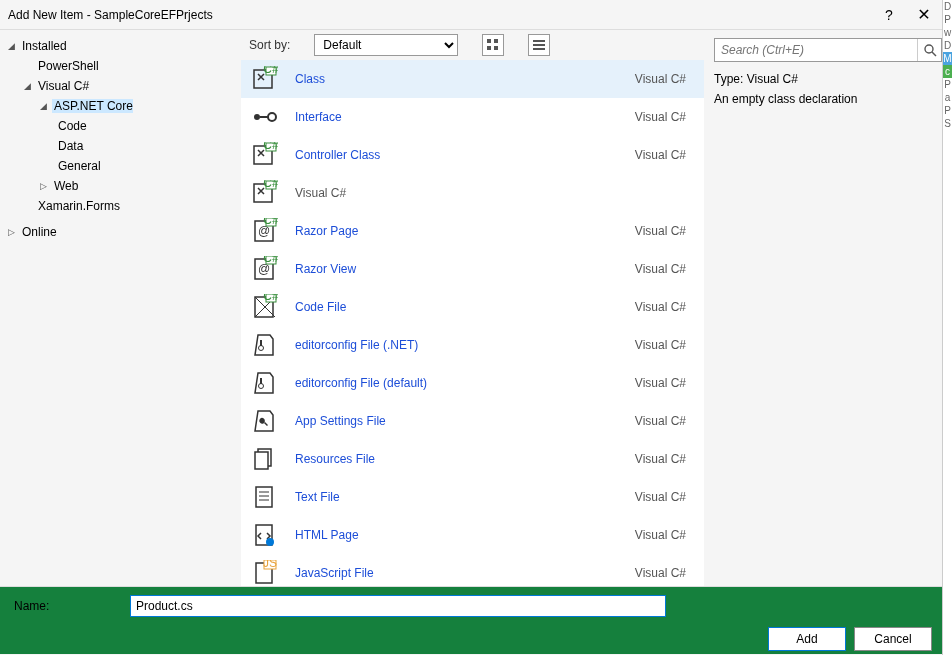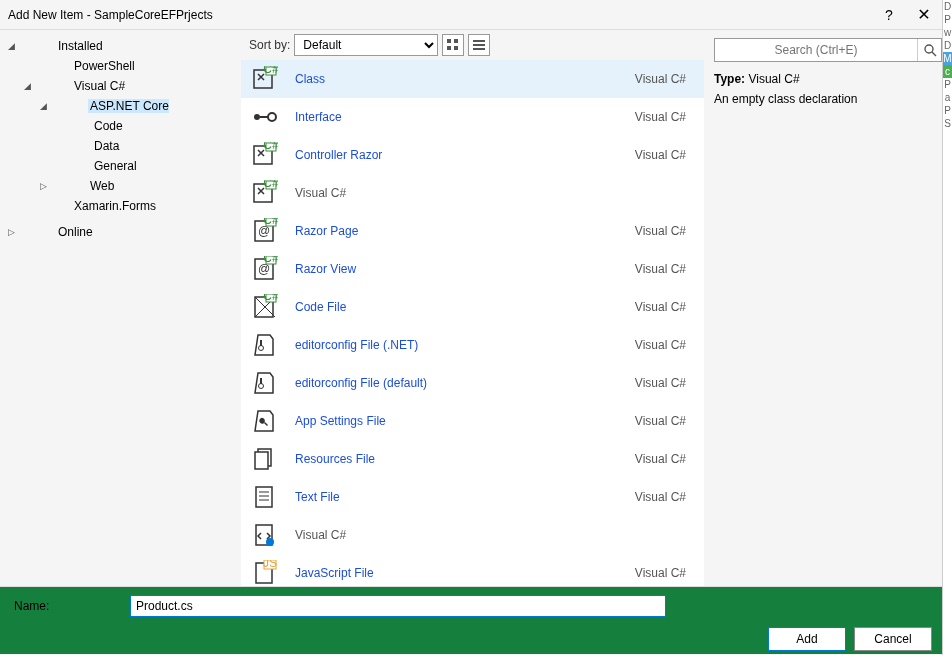--- a/index.html
+++ b/index.html
@@ -8,52 +8,52 @@
     .titlebar { height: 30px; display: flex; align-items: center; padding: 0 8px; background: #f5f5f5; color: #000; border-bottom: 1px solid #ddd; }
     .titlebar .title { flex: 1; font-size: 12px; }
     .titlebar .help { width: 30px; text-align: center; font-size: 14px; cursor: pointer; }
     .titlebar .close { width: 40px; text-align: center; font-size: 16px; cursor: pointer; }
     
     .main { display: flex; height: 556px; }
     
     .sidebar { width: 240px; padding: 6px 0; background: #f5f5f5; }
     .tree-item { padding: 3px 4px 3px 8px; cursor: pointer; display: flex; align-items: center; }
     .tree-arrow { width: 12px; font-size: 9px; color: #555; display: inline-block; }
-    .tree-label { padding-left: 2px; margin-left: 36px; }
+    .tree-label { padding-left: 2px; }
     .tree-item.selected .tree-label { background: #cce8ff; }
     .indent-1 { padding-left: 24px; }
     .indent-2 { padding-left: 40px; }
     .indent-3 { padding-left: 56px; }
     
     .center { flex: 1; display: flex; flex-direction: column; background: #f5f5f5; border-left: 1px solid transparent; }
-    .toolbar { height: 30px; display: flex; align-items: center; padding: 4px 8px; gap: 4px; }
+    .toolbar { height: 30px; display: flex; align-items: center; padding: 4px 8px; gap: 24px; }
     .toolbar .sortlabel { color: #333; }
     .toolbar select { height: 22px; width: 144px; border: 1px solid #999; background: #fff; padding: 0 4px; }
     .view-btn { width: 22px; height: 22px; border: 1px solid #999; background: #fff; display: flex; align-items: center; justify-content: center; cursor: pointer; }
     .view-btn svg { width: 14px; height: 14px; }
     
     .template-scroll { flex: 1; overflow-y: auto; position: relative; }
     .template-list { background: #fff; }
     .template-row { display: flex; align-items: center; height: 38px; padding: 0 10px; cursor: pointer; border-bottom: 0; }
     .template-row.selected { background: #e5f1fb; }
     .template-icon { width: 28px; height: 28px; margin-right: 16px; display: flex; align-items: center; justify-content: center; }
     .template-name { flex: 1; color: #1d4ed8; }
     .template-lang { color: #555; margin-right: 8px; }
     
     
     .template-scroll::-webkit-scrollbar { width: 16px; }
     .template-scroll::-webkit-scrollbar-track { background: #f0f0f0; }
     .template-scroll::-webkit-scrollbar-thumb { background: #c2c3c9; }
     
     .details { width: 248px; padding: 8px 10px; background: #f5f5f5; }
     .search-wrap { display: flex; align-items: center; border: 1px solid #999; background: #fff; height: 24px; margin-bottom: 10px; }
-    .search-wrap input { border: none; outline: none; flex: 1; padding: 0 6px; color: #c2410c; background: transparent; text-align: center; }
+    .search-wrap input { border: none; outline: none; flex: 1; padding: 0 6px; font-style: italic; color: #c2410c; background: transparent; }
     .search-wrap .search-icon-box { width: 24px; height: 22px; display: flex; align-items: center; justify-content: center; border-left: 1px solid #ccc; }
     .desc-type { margin-bottom: 6px; }
-    .desc-type b { font-weight: 700; }
+    .desc-type b { font-weight: 400; }
     .desc-text { color: #000; }
     
     .bottom { height: 68px; padding: 8px 14px; background: #15803d; border-top: 1px solid #ddd; }
     .name-row { display: flex; align-items: center; margin-bottom: 10px; }
     .name-row label { width: 116px; }
     .name-row input { width: 536px; height: 22px; border: 1px solid #0078d7; padding: 0 5px; outline: none; }
     .button-row { display: flex; justify-content: flex-end; gap: 8px; margin-right: 6px; }
     .button-row button { width: 78px; height: 24px; border: 1px solid #888; background: #fff; cursor: pointer; }
     .button-row button.primary { border: 1px solid #0078d7; }
     
@@ -161,21 +161,21 @@
           </div>
           <div class="template-row">
             <div class="template-icon">
               <svg width="26" height="26" viewBox="0 0 26 26">
                 <rect x="2" y="4" width="18" height="18" fill="none" stroke="#333" stroke-width="1.5"></rect>
                 <path d="M6 8 L12 14 M12 8 L6 14" stroke="#333" stroke-width="1.5"></path>
                 <rect x="14" y="1" width="10" height="8" fill="#fff" stroke="#388e3c"></rect>
                 <text x="19" y="7" font-size="6" text-anchor="middle" fill="#388e3c">C#</text>
               </svg>
             </div>
-            <div class="template-name">Controller Razor</div>
+            <div class="template-name">Controller Class</div>
             <div class="template-lang">Visual C#</div>
           </div>
           <div class="template-row">
             <div class="template-icon">
               <svg width="26" height="26" viewBox="0 0 26 26">
                 <rect x="2" y="4" width="18" height="18" fill="none" stroke="#333" stroke-width="1.5"></rect>
                 <path d="M6 8 L12 14 M12 8 L6 14" stroke="#333" stroke-width="1.5"></path>
                 <rect x="14" y="1" width="10" height="8" fill="#fff" stroke="#388e3c"></rect>
                 <text x="19" y="7" font-size="6" text-anchor="middle" fill="#388e3c">C#</text>
               </svg>
@@ -273,20 +273,21 @@
             <div class="template-lang">Visual C#</div>
           </div>
           <div class="template-row">
             <div class="template-icon">
               <svg width="26" height="26" viewBox="0 0 26 26">
                 <rect x="4" y="3" width="16" height="20" fill="none" stroke="#333" stroke-width="1.5"></rect>
                 <path d="M9 11 l-3 3 l3 3 M15 11 l3 3 l-3 3" fill="none" stroke="#333" stroke-width="1.5"></path>
                 <circle cx="18" cy="20" r="4" fill="#0078d7"></circle>
               </svg>
             </div>
+            <div class="template-name">HTML Page</div>
             <div class="template-lang">Visual C#</div>
           </div>
           <div class="template-row">
             <div class="template-icon">
               <svg width="26" height="26" viewBox="0 0 26 26">
                 <rect x="4" y="3" width="16" height="20" fill="none" stroke="#333" stroke-width="1.5"></rect>
                 <rect x="12" y="0" width="12" height="9" fill="#fff" stroke="#e8a33d"></rect>
                 <text x="18" y="7" font-size="7" text-anchor="middle" fill="#e8a33d">JS</text>
               </svg>
             </div>

